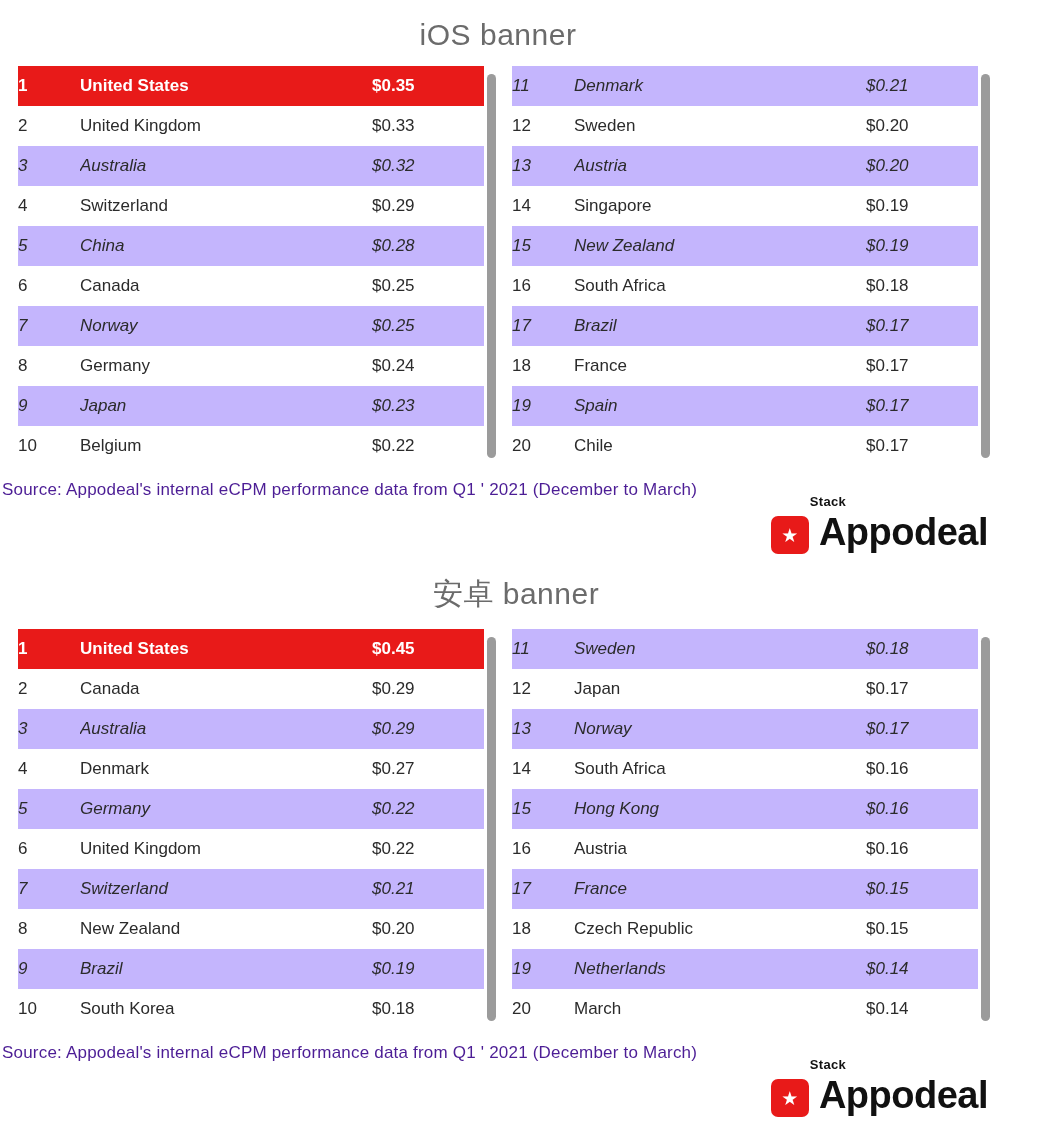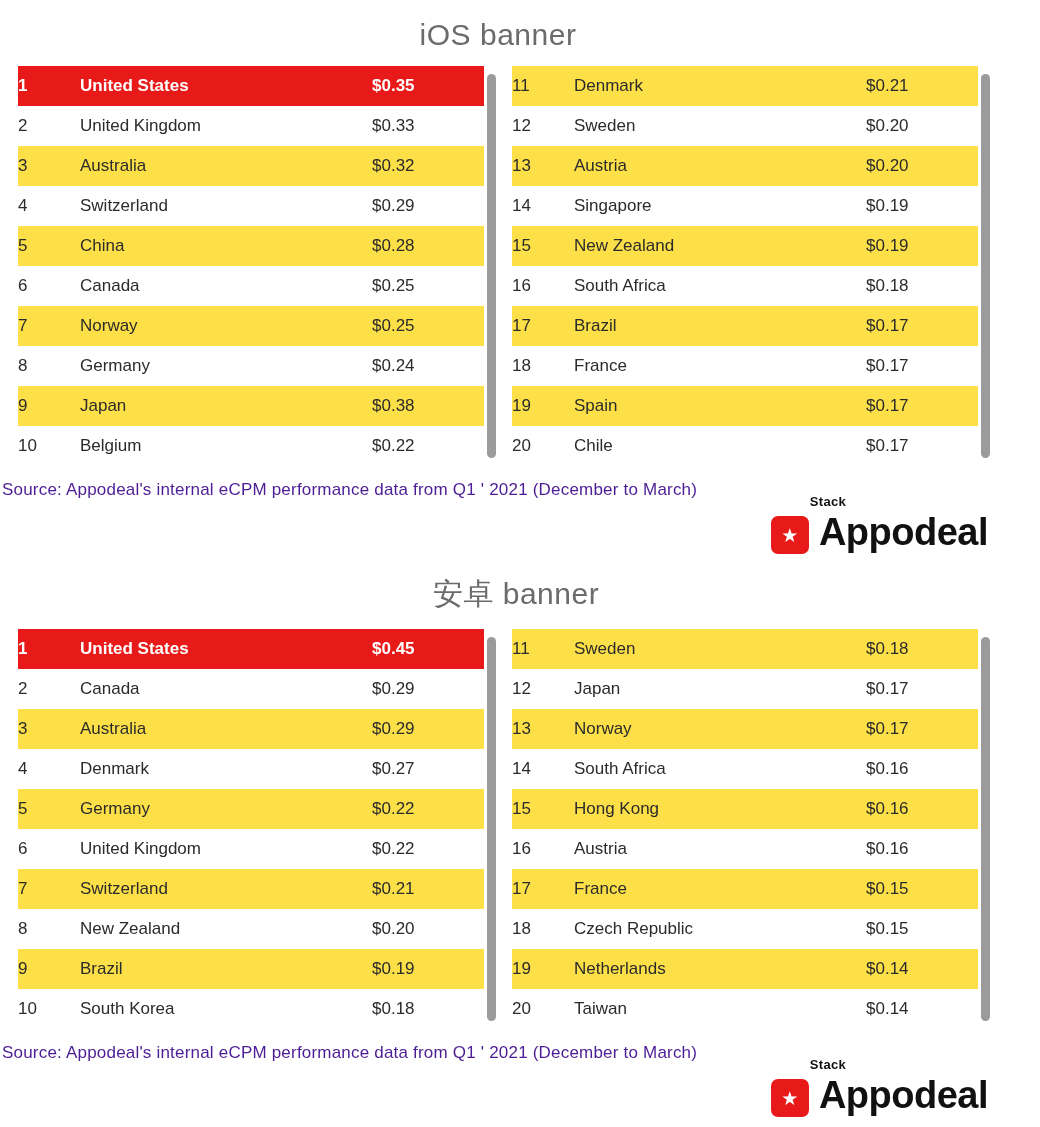--- a/index.html
+++ b/index.html
@@ -46,21 +46,21 @@
     font-size: 17px;
     color: #2b2b2b;
     padding: 0;
     vertical-align: middle;
     white-space: nowrap;
     overflow: hidden;
   }
   td.rk { width: 62px; padding-left: 14px; }
   td.name { padding-left: 16px; }
   td.val { width: 112px; padding-left: 12px; margin-left: 34px; }
-  tr.alt td { background: #fde047; }
+  tr.alt td { background: #c4b5fd; font-style: italic; }
   tr.plain td { background: #ffffff; }
   tr.top td {
     background: #e81a19;
     color: #ffffff;
     font-weight: bold;
   }
   .scrollbar {
     position: absolute;
     right: -12px;
     top: 8px;
@@ -156,21 +156,21 @@
               <td class="val">$0.25</td>
             </tr>
             <tr class="plain">
               <td class="rk">8</td>
               <td class="name">Germany</td>
               <td class="val">$0.24</td>
             </tr>
             <tr class="alt">
               <td class="rk">9</td>
               <td class="name">Japan</td>
-              <td class="val">$0.38</td>
+              <td class="val">$0.23</td>
             </tr>
             <tr class="plain">
               <td class="rk">10</td>
               <td class="name">Belgium</td>
               <td class="val">$0.22</td>
             </tr>
           </tbody>
         </table>
       <div class="scrollbar"></div>
     </div>
@@ -345,21 +345,21 @@
               <td class="name">Czech Republic</td>
               <td class="val">$0.15</td>
             </tr>
             <tr class="alt">
               <td class="rk">19</td>
               <td class="name">Netherlands</td>
               <td class="val">$0.14</td>
             </tr>
             <tr class="plain">
               <td class="rk">20</td>
-              <td class="name">Taiwan</td>
+              <td class="name">March</td>
               <td class="val">$0.14</td>
             </tr>
           </tbody>
         </table>
       <div class="scrollbar"></div>
     </div>
   </div>
   <div class="source">Source: Appodeal's internal eCPM performance data from Q1 ' 2021 (December to March)</div>
   <div class="logo">
     <div class="logo-stack">Stack</div>

